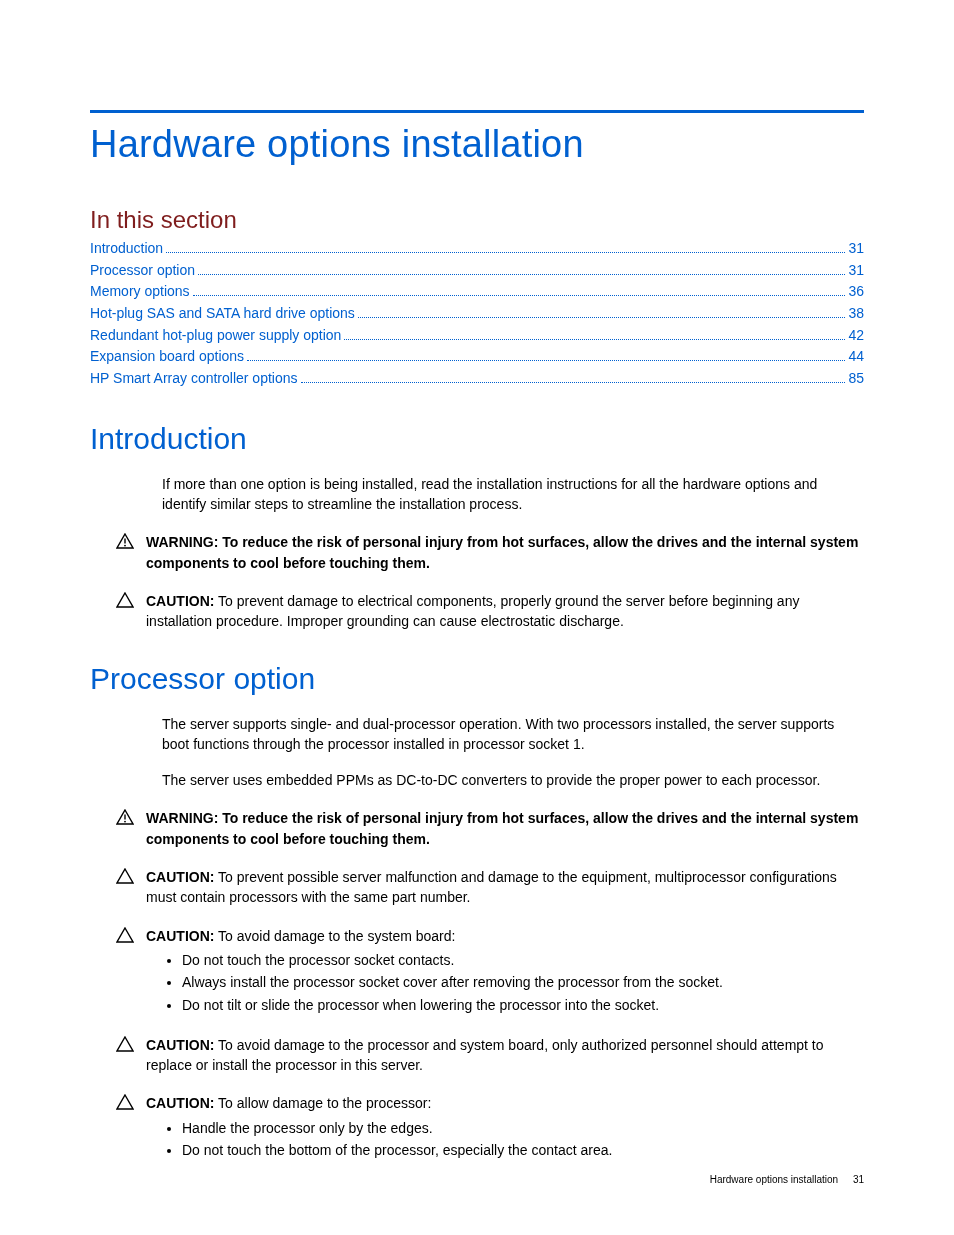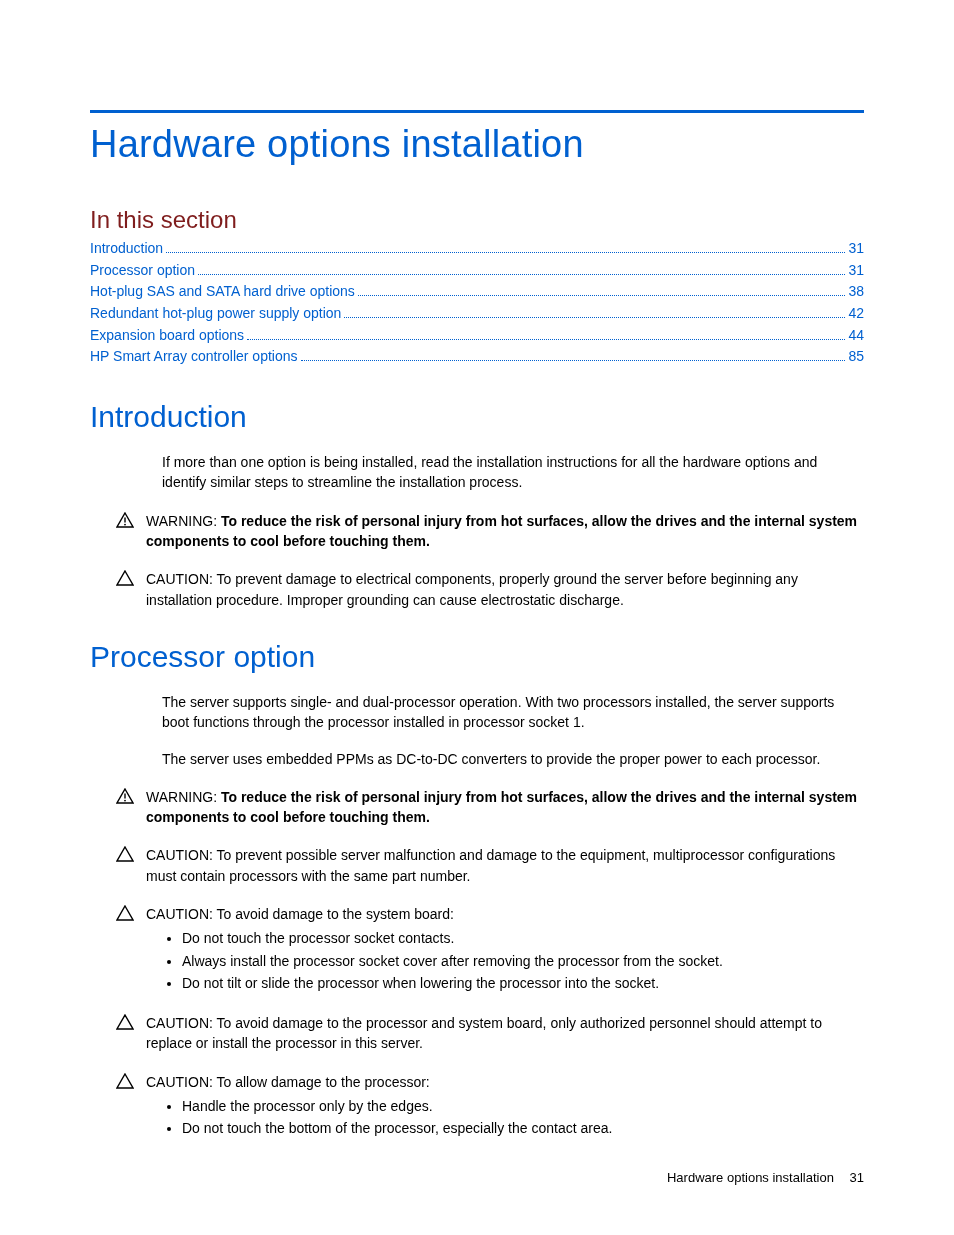--- a/index.html
+++ b/index.html
@@ -82,40 +82,40 @@
   .notice .icon {
     width: 20px;
     flex: 0 0 20px;
     padding-top: 1px;
   }
   .notice .body {
     flex: 1;
     margin-left: 10px;
   }
   .notice .label {
-    font-weight: normal;
+    font-weight: bold;
   }
   .notice.warning .body {
     font-weight: bold;
   }
   .notice.caution .body {
     font-weight: normal;
   }
   .notice ul {
     margin: 4px 0 0 36px;
     padding: 0;
   }
   .notice ul li {
     margin-bottom: 2px;
   }
   .footer {
     position: absolute;
     bottom: 50px;
     right: 90px;
-    font-size: 13px;
+    font-size: 10px;
     color: #000;
   }
   .footer .pn {
     margin-left: 12px;
   }
   svg.tri { display:block; }
 </style>
 </head>
 <body>
 
@@ -129,20 +129,25 @@
   <div class="toc">
     <div class="toc-row">
       <span class="toc-label">Introduction</span>
       <span class="toc-dots"></span>
       <span class="toc-page">31</span>
     </div>
     <div class="toc-row">
       <span class="toc-label">Processor option</span>
       <span class="toc-dots"></span>
       <span class="toc-page">31</span>
+    </div>
+    <div class="toc-row">
+      <span class="toc-label">Memory options</span>
+      <span class="toc-dots"></span>
+      <span class="toc-page">36</span>
     </div>
     <div class="toc-row">
       <span class="toc-label">Hot-plug SAS and SATA hard drive options</span>
       <span class="toc-dots"></span>
       <span class="toc-page">38</span>
     </div>
     <div class="toc-row">
       <span class="toc-label">Redundant hot-plug power supply option</span>
       <span class="toc-dots"></span>
       <span class="toc-page">42</span>

